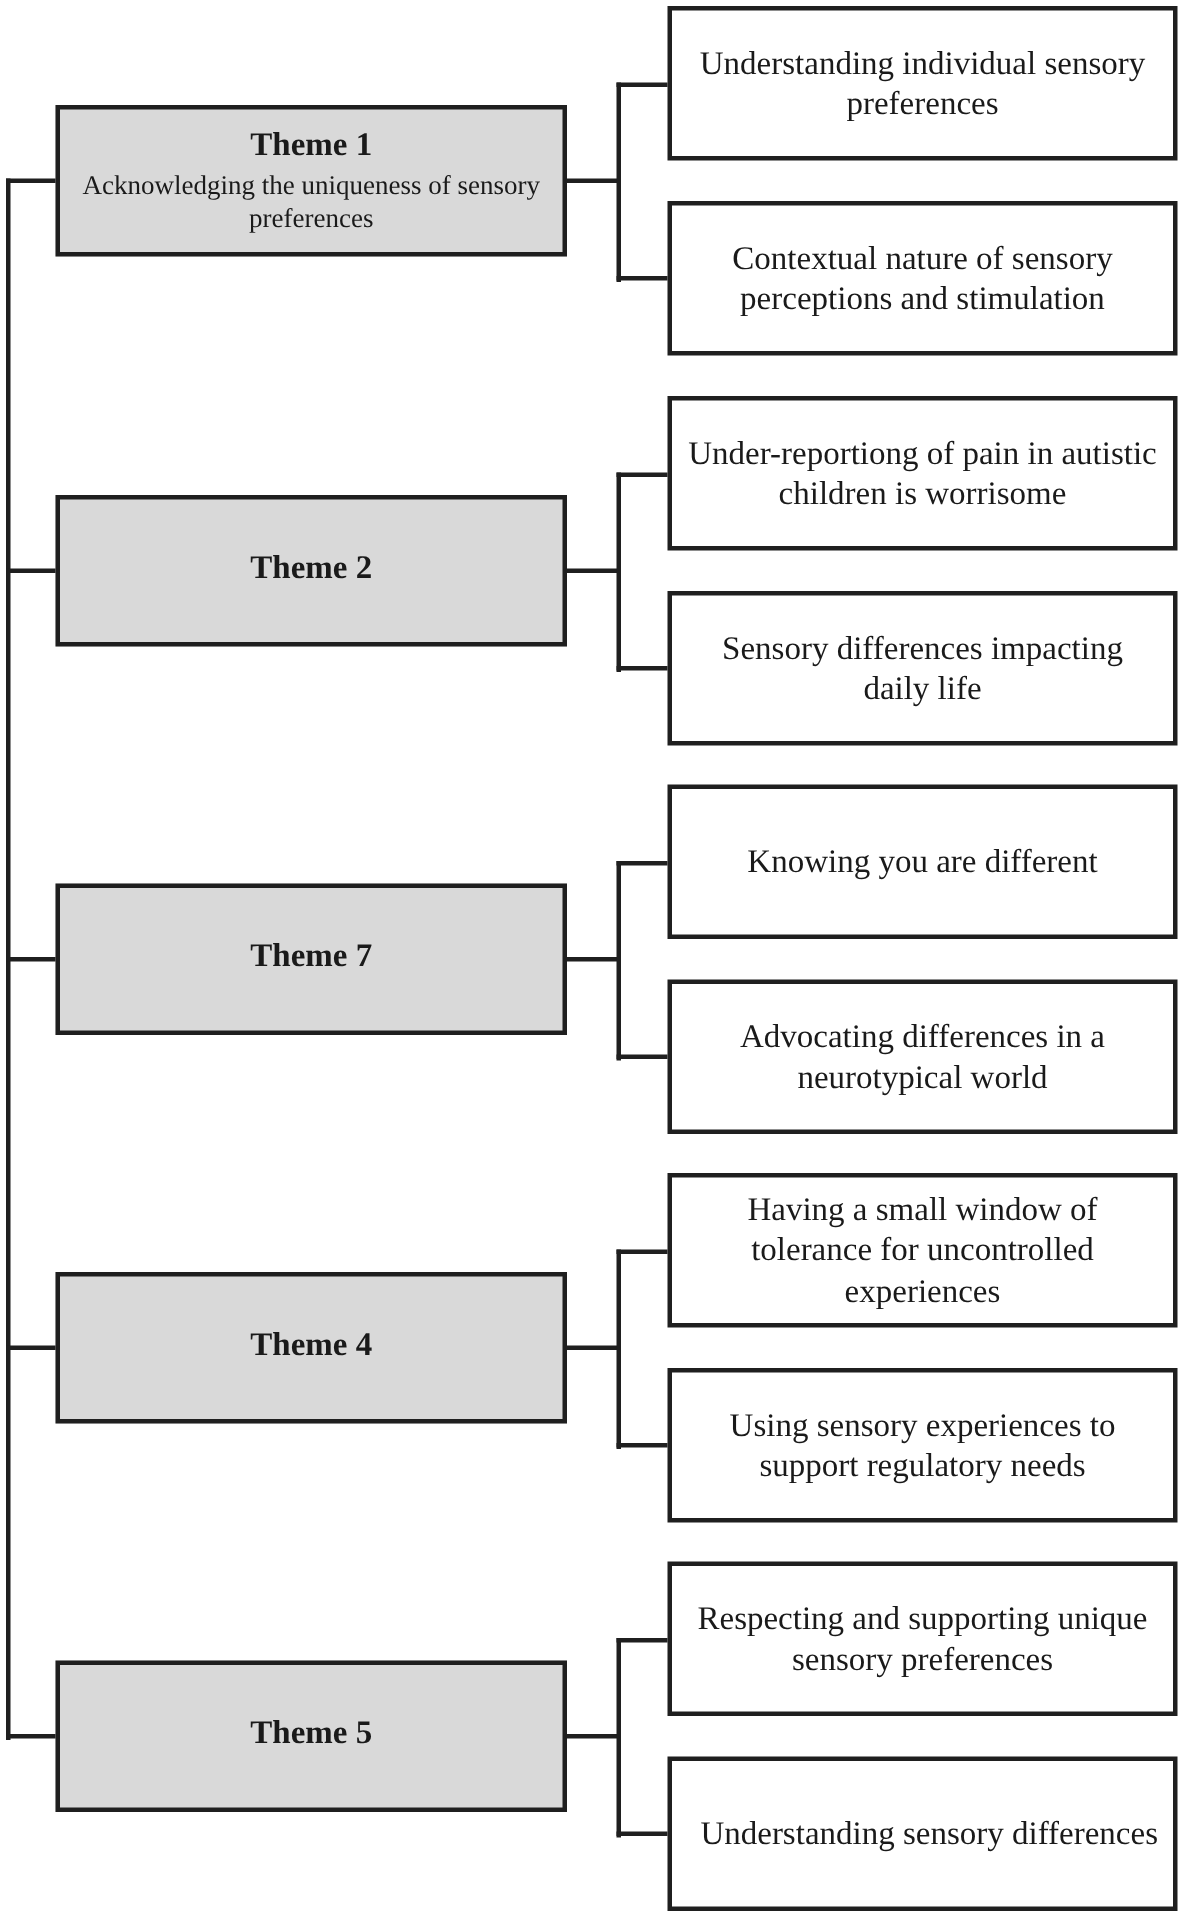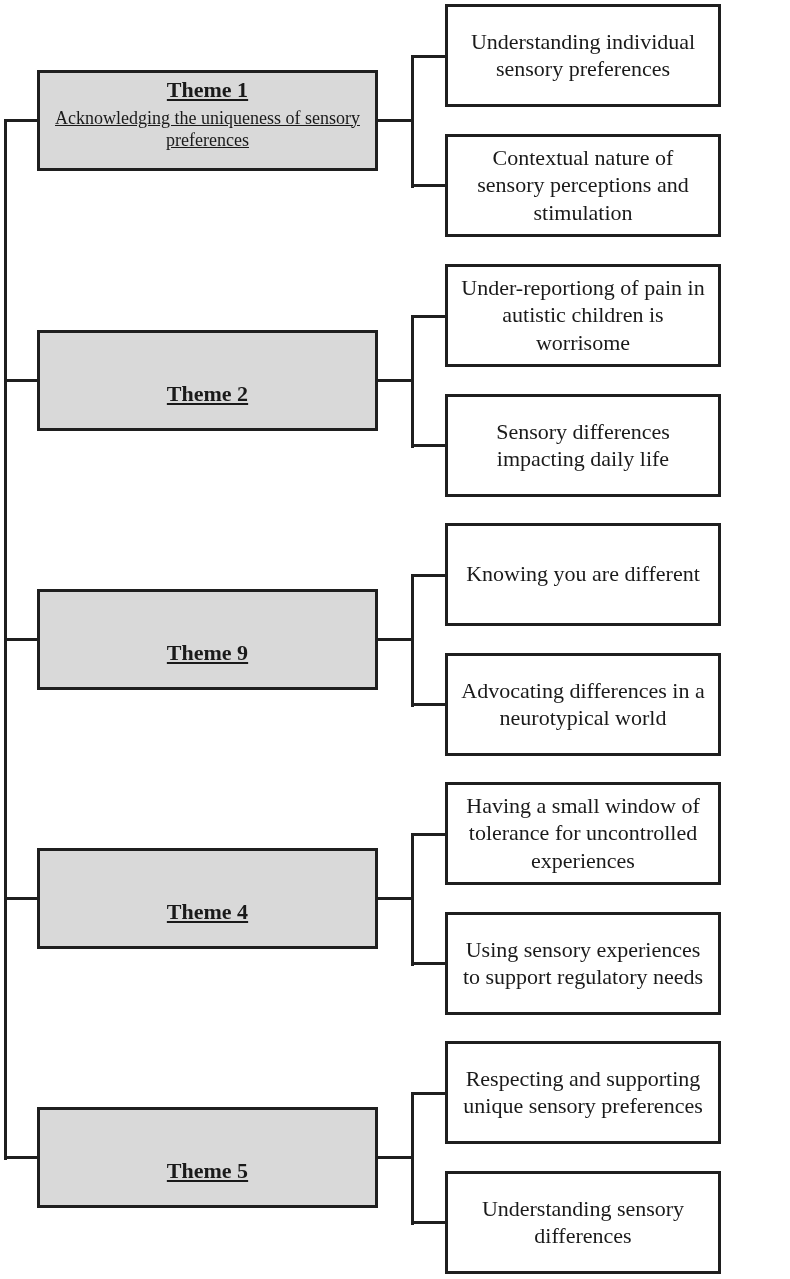--- a/index.html
+++ b/index.html
@@ -26,46 +26,45 @@
   .stub-b{left:411px;top:calc(var(--m) + 63px);width:35px;height:3px;}
   
   .theme-box{
     position:absolute;
     left:37px;top:calc(var(--m) - 51px);
     width:341px;height:101px;
     box-sizing:border-box;
     background:var(--theme-fill);
     border:3px solid var(--line);
     display:flex;flex-direction:column;
-    align-items:center;justify-content:flex-end;
+    align-items:center;justify-content:center;
     text-align:center;
     padding:16px 4px;
-    text-decoration:underline;
   }
   .theme-title{
     font-weight:bold;
     font-size:22px;line-height:1.15;
     margin-bottom:5px;
   }
   .theme-label{
     font-size:18px;line-height:1.22;
   }
   .sub-box{
     position:absolute;
     left:445px;
-    width:276px;height:103px;
+    width:340px;height:103px;
     box-sizing:border-box;
     background:var(--subtheme-fill);
     border:3px solid var(--line);
     display:flex;align-items:center;justify-content:center;
     text-align:center;
     padding:2px 10px;
   }
   .sub-box.a{top:calc(var(--m) - 117px);}
-  .sub-box.b{top:calc(var(--m) + 13px);}
+  .sub-box.b{top:calc(var(--m) + 13px);justify-content:flex-end;}
   .sub-label{font-size:22px;line-height:1.25;}
   section{display:contents;}
 </style>
 </head>
 <body>
 
 <div id="canvas">
 
   <div class="v-line spine"></div>
 
@@ -103,21 +102,21 @@
     </div>
     <div class="sub-box b">
       <div class="sub-label">Sensory differences impacting daily life</div>
     </div>
   </section>
 
   
   <section style="--m:639.5px">
     <div class="h-line spine-stub"></div>
     <div class="theme-box">
-      <div class="theme-title">Theme 9</div>
+      <div class="theme-title">Theme 7</div>
     </div>
     <div class="h-line theme-connector"></div>
     <div class="v-line bracket"></div>
     <div class="h-line stub-a"></div>
     <div class="h-line stub-b"></div>
     <div class="sub-box a">
       <div class="sub-label">Knowing you are different</div>
     </div>
     <div class="sub-box b">
       <div class="sub-label">Advocating differences in a neurotypical world</div>

